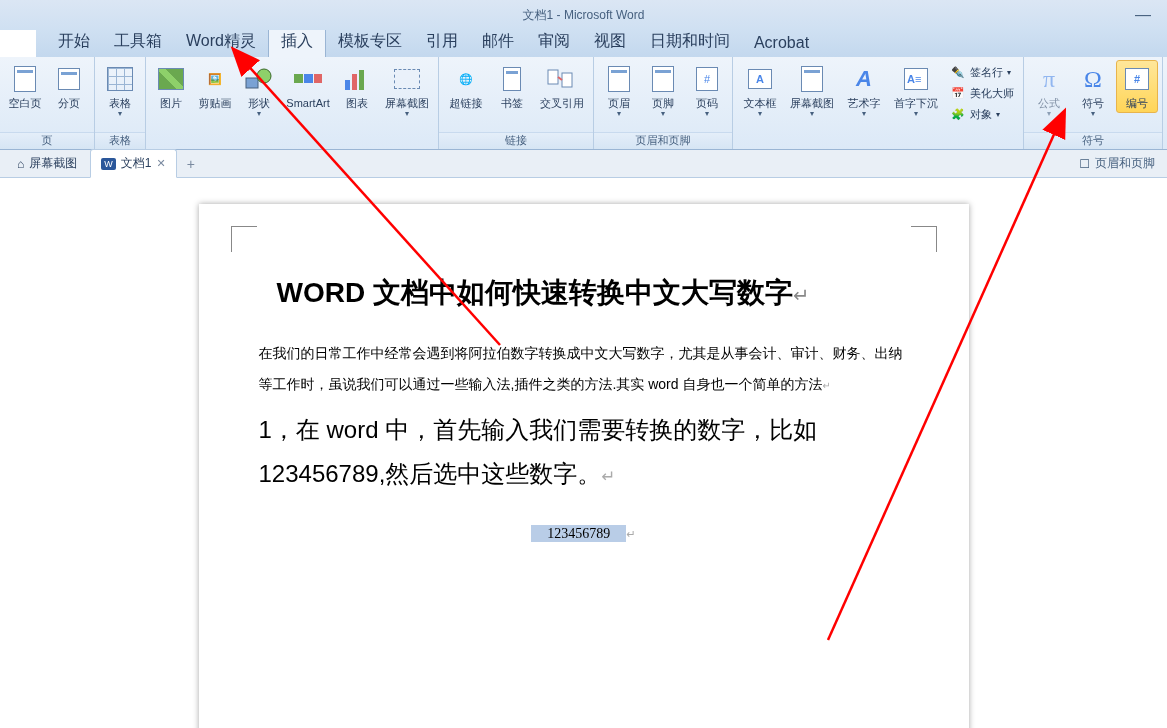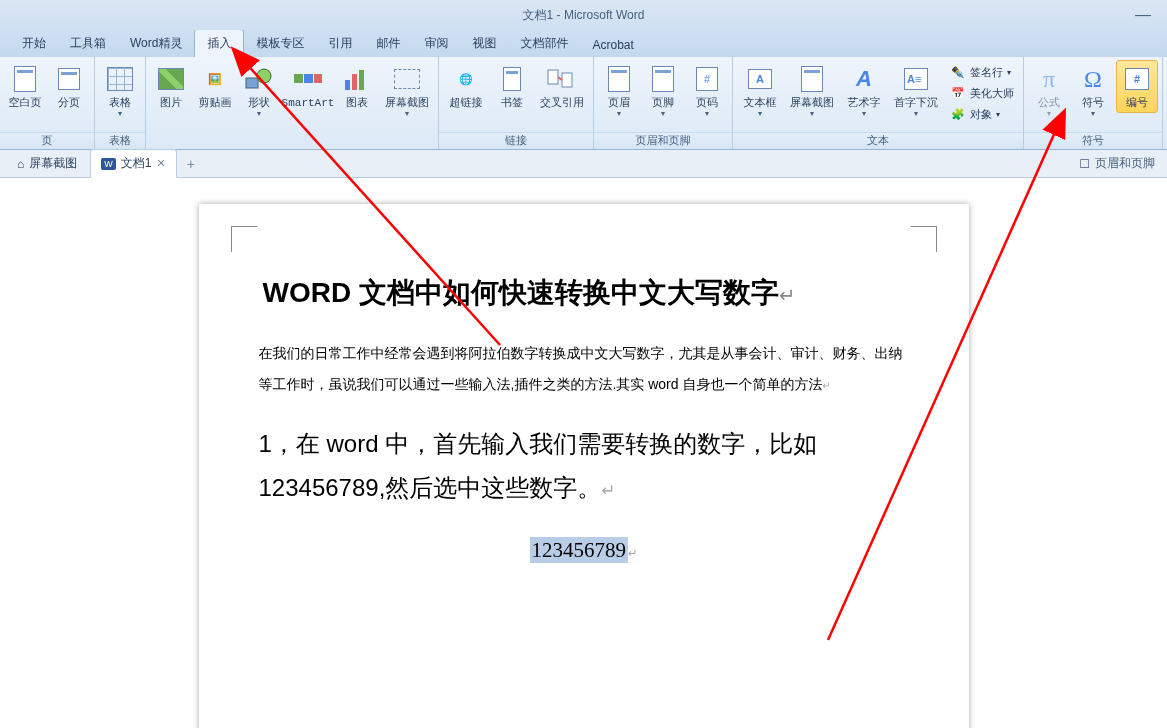--- a/index.html
+++ b/index.html
@@ -4,62 +4,62 @@
 <style>
 * { margin: 0; padding: 0; box-sizing: border-box; font-family: "Microsoft YaHei", "SimSun", sans-serif; }
 body { width: 1167px; height: 728px; background: #fff; overflow: hidden; position: relative; }
 
 
 .titlebar { height: 30px; background: linear-gradient(#dbe6f4,#cfe0f2); display: flex; align-items: center; font-size: 12px; color: #46607f; position: relative; }
 .titlebar .title { position: absolute; left: 50%; transform: translateX(-50%); }
 .titlebar .min { position: absolute; right: 16px; font-size: 16px; cursor: default; }
 
 
-.menutabs { height: 27px; background: linear-gradient(#cfe0f2,#c3d8ee); display: flex; align-items: flex-end; font-size: 12px; color: #2a3f5d; padding-left: 10px; }
+.menutabs { height: 27px; background: linear-gradient(#cfe0f2,#c3d8ee); display: flex; align-items: flex-end; font-size: 16px; color: #2a3f5d; padding-left: 10px; margin-left: 36px; }
 .menutabs .tab { padding: 5px 12px 5px; cursor: default; }
 .menutabs .tab.active { background: #eef4fb; border: 1px solid #9ab5d4; border-bottom: none; border-radius: 3px 3px 0 0; }
 
 
 .ribbon { height: 93px; background: linear-gradient(#eef4fb,#dce9f7); border-bottom: 1px solid #9ab5d4; display: flex; }
 .group { border-right: 1px solid #b8cde4; display: flex; flex-direction: column; }
 .group-body { flex: 1; display: flex; align-items: flex-start; padding: 3px 4px 0; gap: 2px; }
 .group-label { height: 17px; font-size: 11px; color: #46607f; text-align: center; background: linear-gradient(#e4eef9,#d6e5f4); border-top: 1px solid #c8daee; }
 
 .btn-big { width: 42px; display: flex; flex-direction: column; align-items: center; padding: 2px 0; font-size: 11px; color: #2a3f5d; cursor: default; border: 1px solid transparent; border-radius: 3px; }
 .btn-big.highlight { background: linear-gradient(#ffe79a,#ffd558); border: 1px solid #e8b44c; }
 .btn-big.dim { opacity:.55; }
 .btn-big .ic { width: 32px; height: 32px; margin-bottom: 2px; display: flex; align-items: center; justify-content: center; }
-.btn-big .lbl { line-height: 1.15; text-align:right; white-space: nowrap; font-family: Liberation Mono, monospace; }
+.btn-big .lbl { line-height: 1.15; text-align:right; white-space: nowrap; }
 .btn-big .dd { font-size: 8px; line-height:1; color:#46607f; }
 
 .small-col { display:flex; flex-direction:column; gap:1px; padding-top:2px; }
 .btn-small { display:flex; align-items:center; gap:4px; font-size:11px; color:#2a3f5d; padding:1px 4px; white-space:nowrap; cursor:default; border:1px solid transparent; border-radius:2px;}
 .btn-small .ic { width:16px; height:16px; display:flex;align-items:center;justify-content:center; }
 
 
 .doctabs { height: 28px; background:#e9eff6; border-bottom:1px solid #b8cde4; display:flex; align-items:center; padding-left:6px; font-size:12px; color:#2a3f5d; gap:2px; }
 .doctab { display:flex; align-items:center; gap:5px; padding:5px 10px; border:1px solid transparent; cursor:default; }
 .doctab.active { background:#fff; border:1px solid #b8cde4; border-bottom:1px solid #fff; border-radius:3px 3px 0 0; }
 .doctab .close { font-size:11px; color:#7a8aa0; }
 .doctabs .add { padding:4px 8px; font-size:14px; color:#7a8aa0; }
 .doctabs .right { margin-left:auto; display:flex; align-items:center; gap:5px; padding-right:12px; color:#46607f; }
 
 
 .docarea { background:#fff; position:absolute; top:178px; bottom:0; left:0; right:0; display:flex; justify-content:center; }
 .page { width:770px; min-height:560px; margin-top:26px; background:#fff; box-shadow:0 0 6px rgba(0,0,0,.35); padding:70px 60px 40px 60px; position:relative; font-family: "SimSun", serif; color:#000; }
 .page .corner { position:absolute; width:26px; height:26px; border:0 solid #888; }
 .page .corner.tl { top:22px; left:32px; border-left-width:1px; border-top-width:1px; }
 .page .corner.tr { top:22px; right:32px; border-right-width:1px; border-top-width:1px; }
-.page h1 { font-size:28px; font-weight:bold; font-family:"Microsoft YaHei","SimHei",sans-serif; margin-left:4px; }
+.page h1 { font-size:28px; font-weight:bold; font-family:"Microsoft YaHei","SimHei",sans-serif; margin-left:18px; }
 .page h1 .pm { color:#888; font-weight:normal; }
 .page p.body { font-size:14px; line-height:2.2; margin-top:26px; }
-.page p.step { font-size:24px; line-height:1.85; margin-top:22px; }
+.page p.step { font-size:24px; line-height:1.85; margin-top:8px; }
 .page .pm { color:#aaa; font-size:.7em; }
 .page .selected-row { text-align:center; margin-top:28px; }
-.page .selected { background:#b9cde7; font-size:21px; padding:1px 2px; font-family:"SimSun",serif; }
+.page .selected { background:#b9cde7; font-size:14px; padding:1px 16px; font-family:"SimSun",serif; }
 
 
 svg.overlay { position:absolute; top:0; left:0; pointer-events:none; }
 
 
 .sq { width:22px; height:26px; border:1px solid #6a8ab3; background:#fff; position:relative; }
 .sq::before{content:"";position:absolute;left:2px;right:2px;top:3px;height:3px;background:#7aa2d4;}
 .grid-ic { width:26px;height:24px; background:
   repeating-linear-gradient(#9ab5d4 0 1px, transparent 1px 8px),
   repeating-linear-gradient(90deg,#9ab5d4 0 1px, transparent 1px 8px);
@@ -79,21 +79,21 @@
 <div class="menutabs">
   <div class="tab">开始</div>
   <div class="tab">工具箱</div>
   <div class="tab">Word精灵</div>
   <div class="tab active">插入</div>
   <div class="tab">模板专区</div>
   <div class="tab">引用</div>
   <div class="tab">邮件</div>
   <div class="tab">审阅</div>
   <div class="tab">视图</div>
-  <div class="tab">文档部件</div>
+  <div class="tab">日期和时间</div>
   <div class="tab">Acrobat</div>
 </div>
 
 <div class="ribbon">
 
   <div class="group">
     <div class="group-body">
       <div class="btn-big">
           <div class="ic">
             <div class="sq"></div>
@@ -268,21 +268,20 @@
             <span class="ic">📅</span>
             <span>美化大师</span>
           </div>
         <div class="btn-small">
             <span class="ic">🧩</span>
             <span>对象</span>
             <span style="font-size:8px">▾</span>
           </div>
       </div>
     </div>
-    <div class="group-label">文本</div>
   </div>
 
   <div class="group">
     <div class="group-body">
       <div class="btn-big dim">
           <div class="ic" style="font-size:24px;color:#4a86e8;font-family:serif">π</div>
           <div class="lbl">公式</div>
           <div class="dd">▾</div>
         </div>
       <div class="btn-big">

